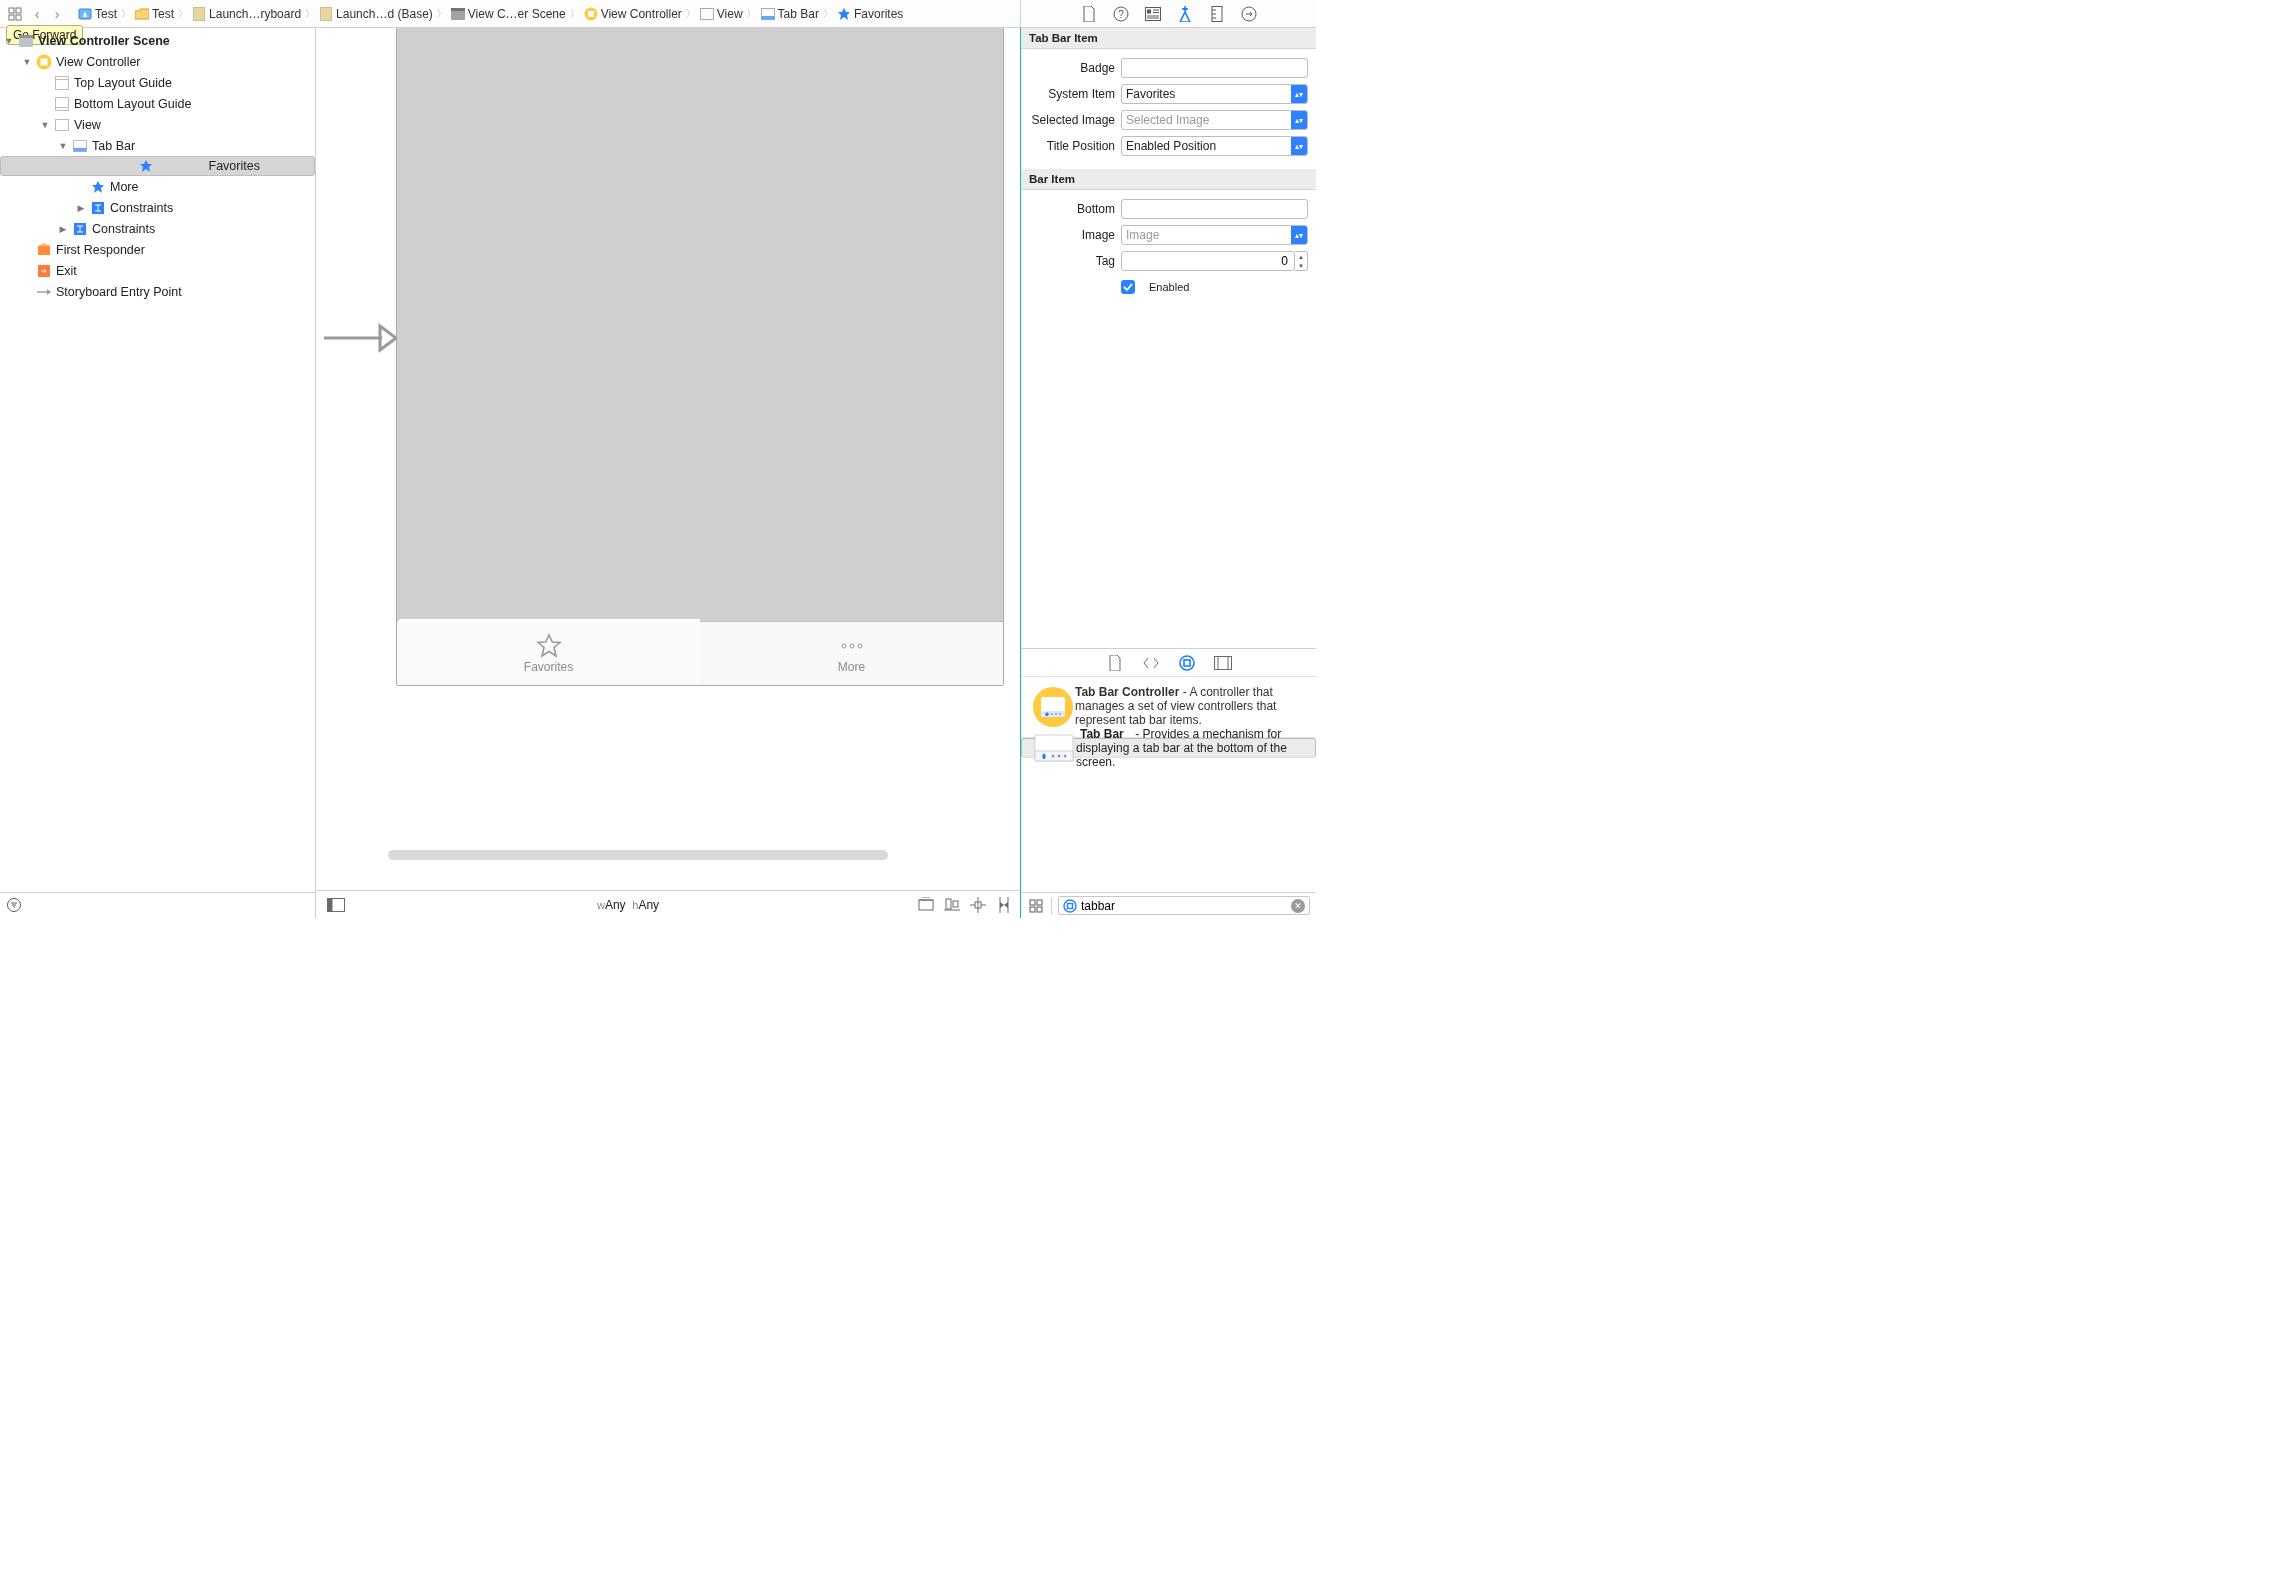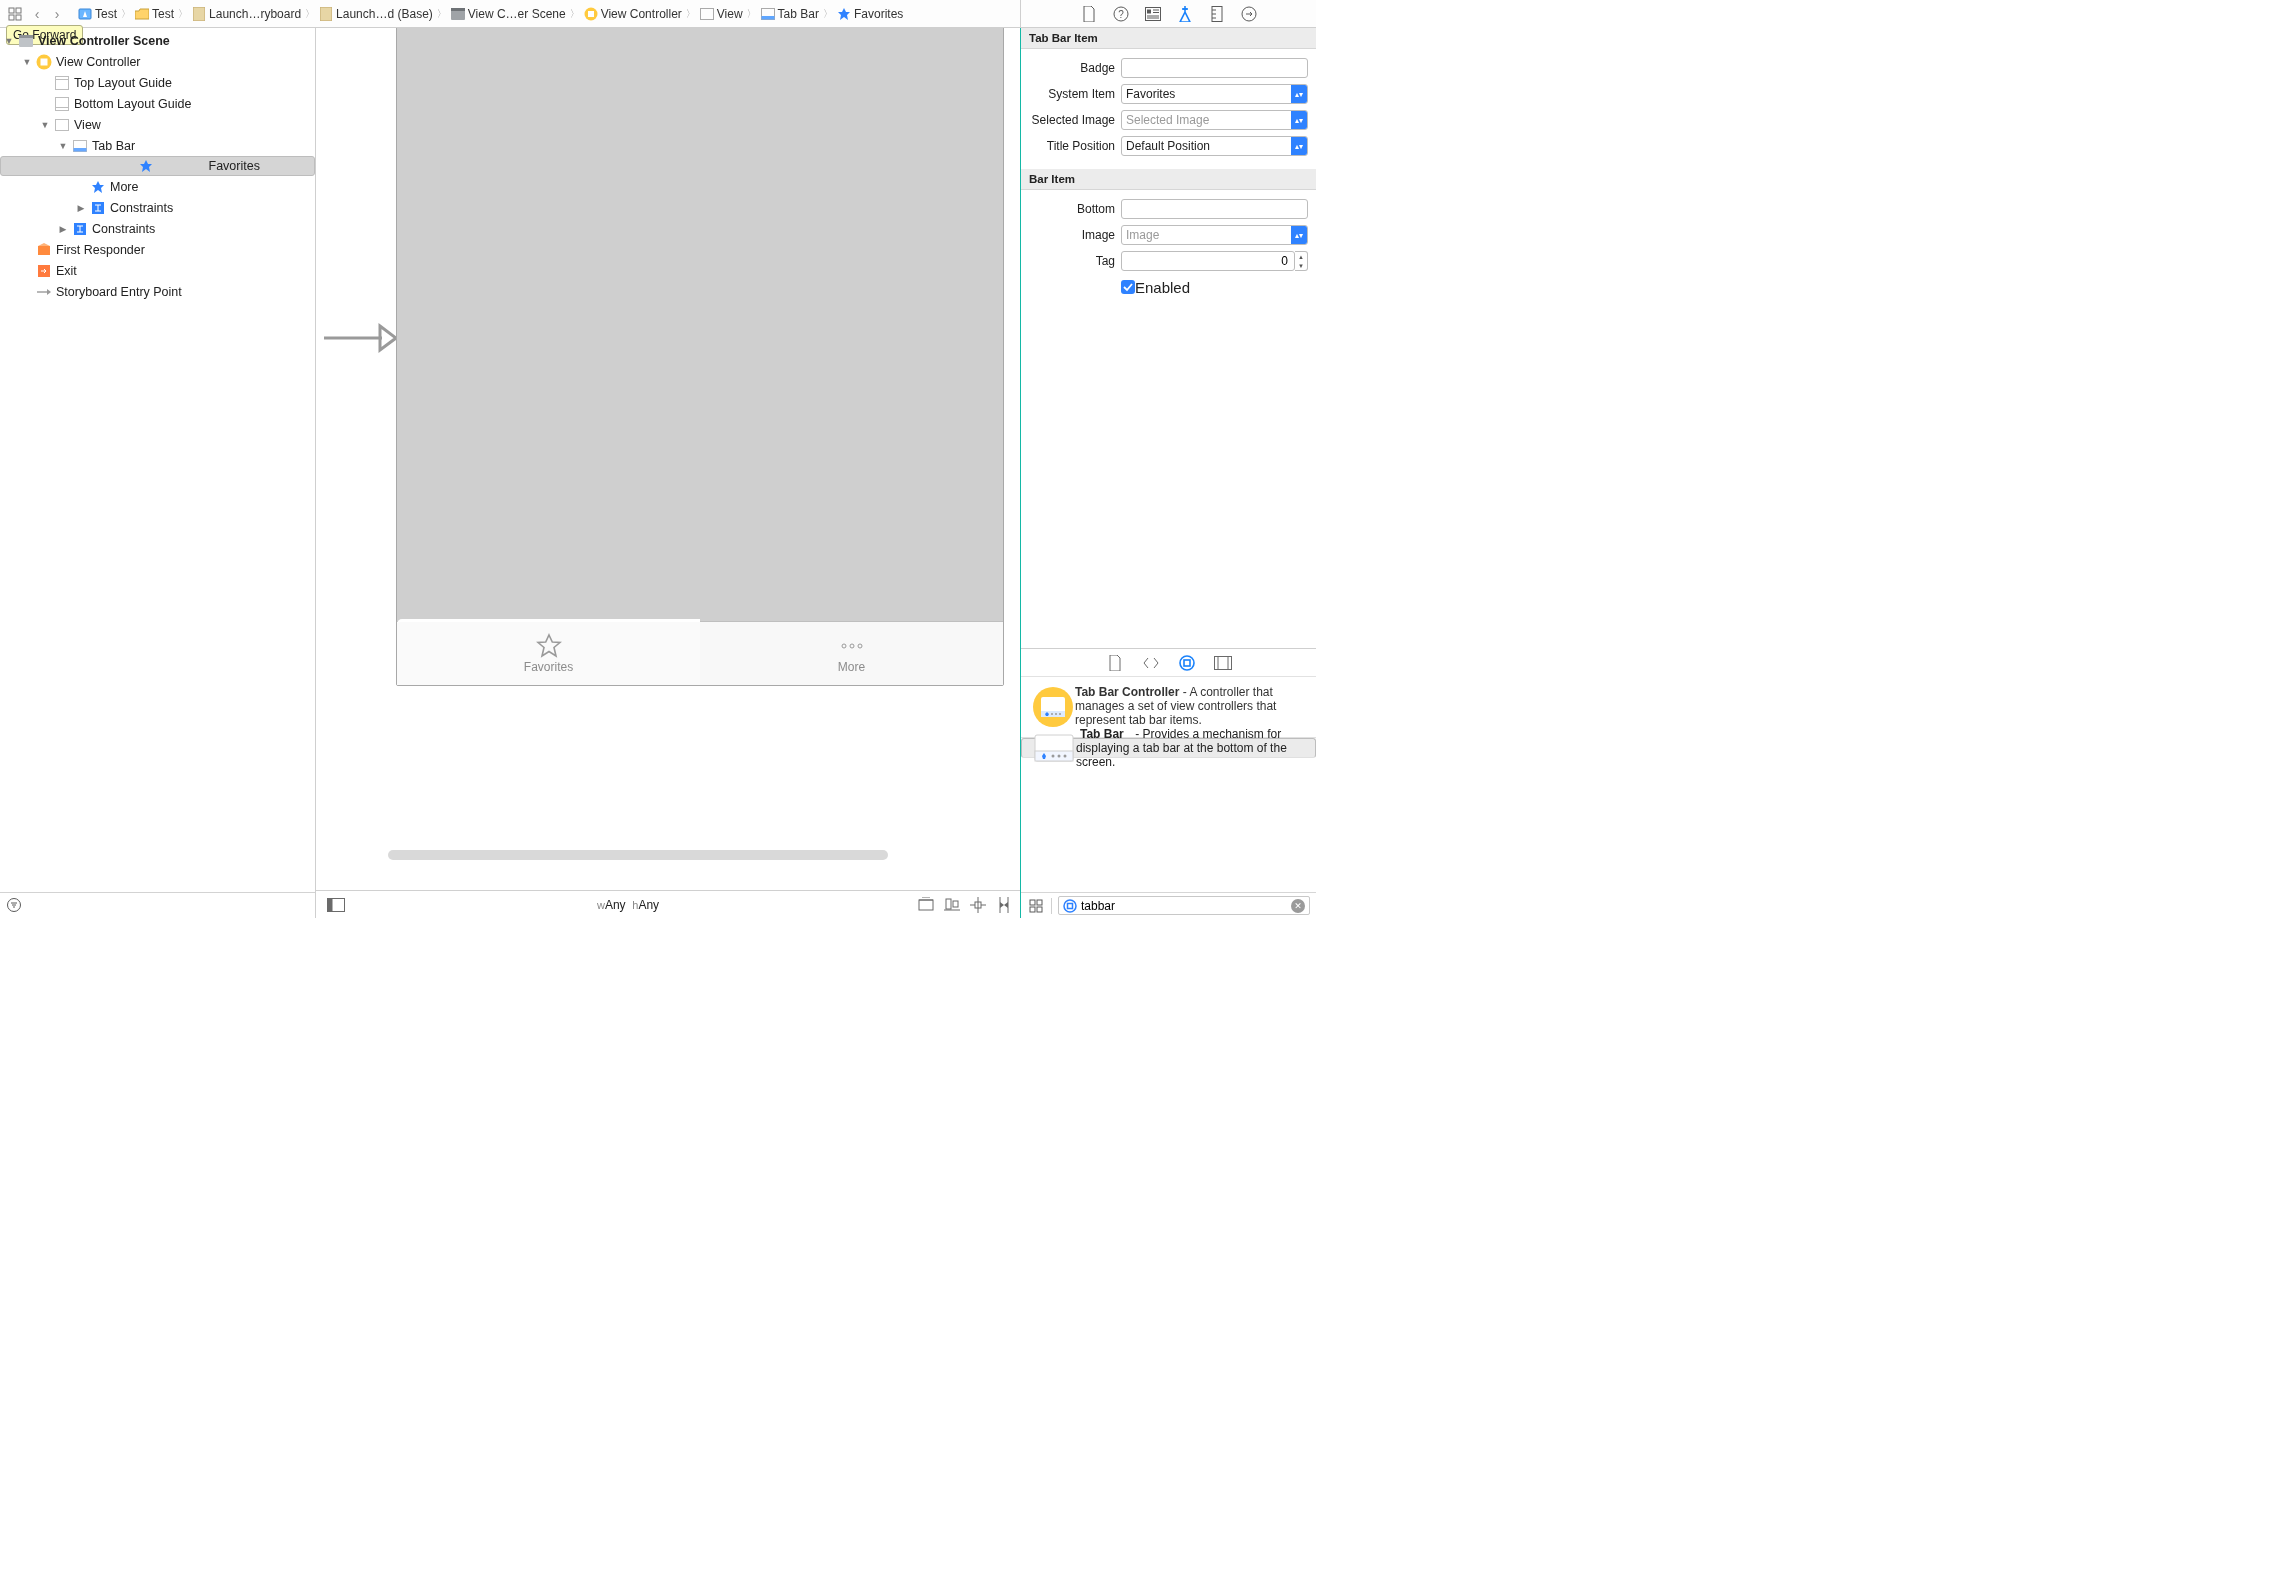--- a/index.html
+++ b/index.html
@@ -65,21 +65,21 @@
   .insp-field { flex:1; }
   .txt { width:100%; height:20px; border:1px solid #bdbdbd; border-radius:3px; background:#fff; font-size:12px; padding:0 4px;}
   .sel { display:flex; width:100%; height:20px; border:1px solid #bdbdbd; border-radius:3px; background:#fff; font-size:12px; align-items:center;}
   .sel span { flex:1; padding:0 4px; color:#222; }
   .sel .sel-placeholder { color:#9a9a9a; }
   .sel .arrows { width:16px; text-align:center; background:#2f82ff; color:#fff; height:100%; display:flex; align-items:center; justify-content:center; font-size:8px; border-top-right-radius:2px; border-bottom-right-radius:2px;}
   .stepper { display:flex; width:100%; }
   .stepper .txt { text-align:right; padding-right:6px;}
   .stepper .step { width:14px; height:20px; border:1px solid #bdbdbd; border-left:none; border-radius:0 3px 3px 0; display:flex; flex-direction:column; font-size:6px; color:#555;}
   .stepper .step div { flex:1; display:flex; align-items:center; justify-content:center;}
-  .chk { display:flex; align-items:center; gap:0; font-size:15px; }
+  .chk { display:flex; align-items:center; gap:14px; font-size:11px; }
   .chk .box { width:14px; height:14px; background:#2f82ff; border-radius:3px; display:flex; align-items:center; justify-content:center;}
   .chk .box svg { width:10px; height:10px; }
   
   .lib { height:270px; border-top:1px solid #cfcfcf; display:flex; flex-direction:column;}
   .lib-tabs { height:28px; display:flex; align-items:center; justify-content:center; gap:18px; border-bottom:1px solid #e2e2e2;}
   .lib-tab { width:18px; height:18px; display:flex; align-items:center; justify-content:center; color:#6a6a6a;}
   .lib-tab.active { color:#1a82fb; }
   .lib-list { flex:1; overflow:auto; }
   .lib-item { display:flex; gap:0; padding:8px 10px; border-bottom:1px solid #e0e0e0; font-size:12px;}
   .lib-item.sel { background:#ebebeb; }
@@ -489,21 +489,21 @@
                 <div class="sel">
                   <span class="sel-placeholder">Selected Image</span>
                   <div class="arrows">▴▾</div>
                 </div>
               </div>
           </div>
           <div class="insp-row">
             <div class="insp-label">Title Position</div>
             <div class="insp-field">
                 <div class="sel">
-                  <span>Default Position</span>
+                  <span>Enabled Position</span>
                   <div class="arrows">▴▾</div>
                 </div>
               </div>
           </div>
         </div>
 
         <div class="insp-section-title">Bar Item</div>
         <div class="insp-rows">
           <div class="insp-row">
             <div class="insp-label">Bottom</div>

